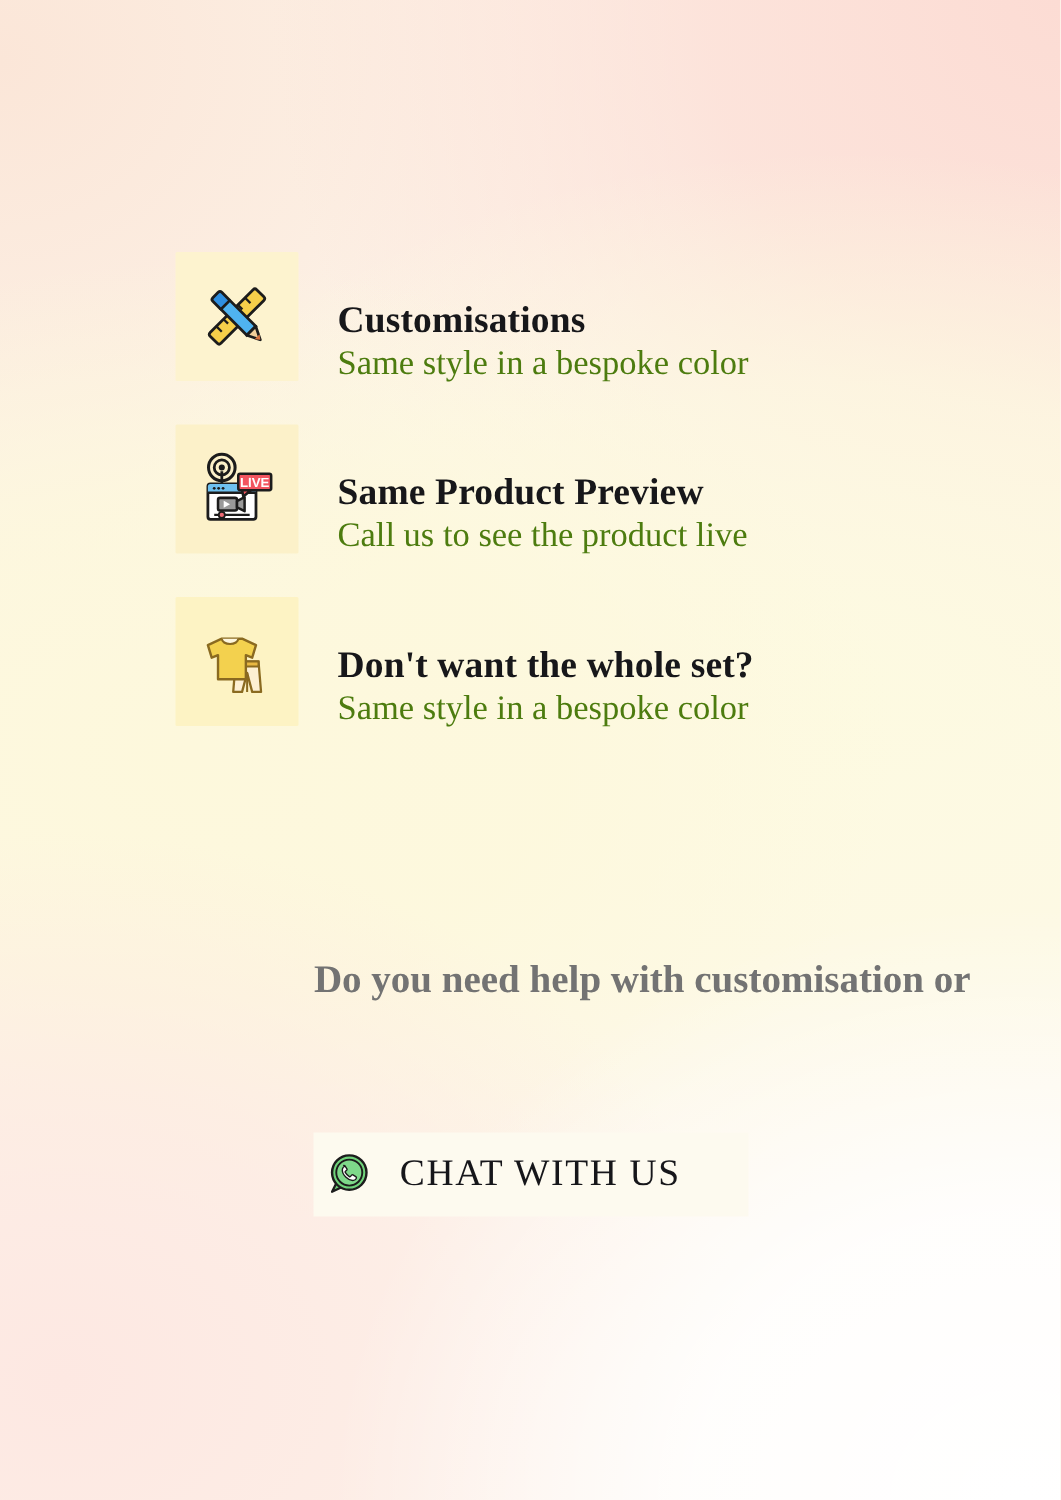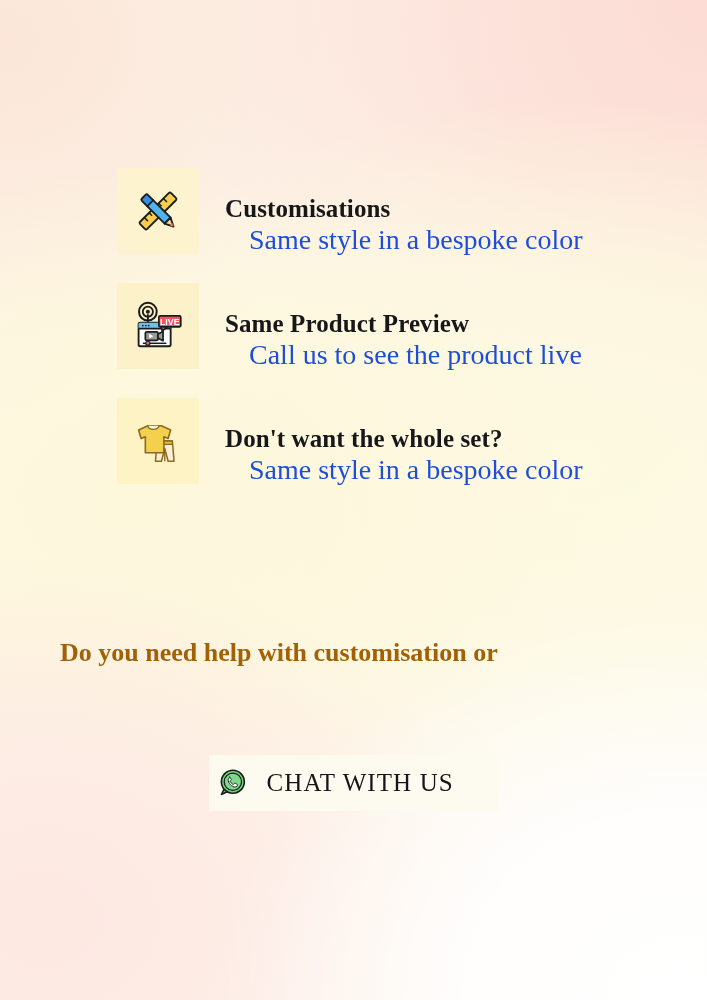--- a/index.html
+++ b/index.html
@@ -93,38 +93,37 @@
     line-height: 1.04;
   }
   .feature-title {
     font-size: 25px;
     font-weight: bold;
     color: #17171a;
     letter-spacing: 0.1px;
     white-space: nowrap;
   }
   .feature-sub {
-    font-size: 28px;
+    font-size: 23px;
     font-weight: normal;
-    color: #1d4ed8;
+    color: #4d7c0f;
     white-space: nowrap;
     margin-top: 3px;
-    margin-left: 24px;
   }
 
   
   .help-heading {
     position: absolute;
     left: 0;
     top: 636px;
     width: 707px;
-    text-align: left;
+    text-align: right;
     font-size: 26px;
     font-weight: bold;
-    color: #a16207;
+    color: #737373;
     line-height: 1.32;
     padding: 0 60px;
     box-sizing: border-box;
   }
 
   
   .chat-wrap {
     position: absolute;
     left: 0;
     top: 755px;

